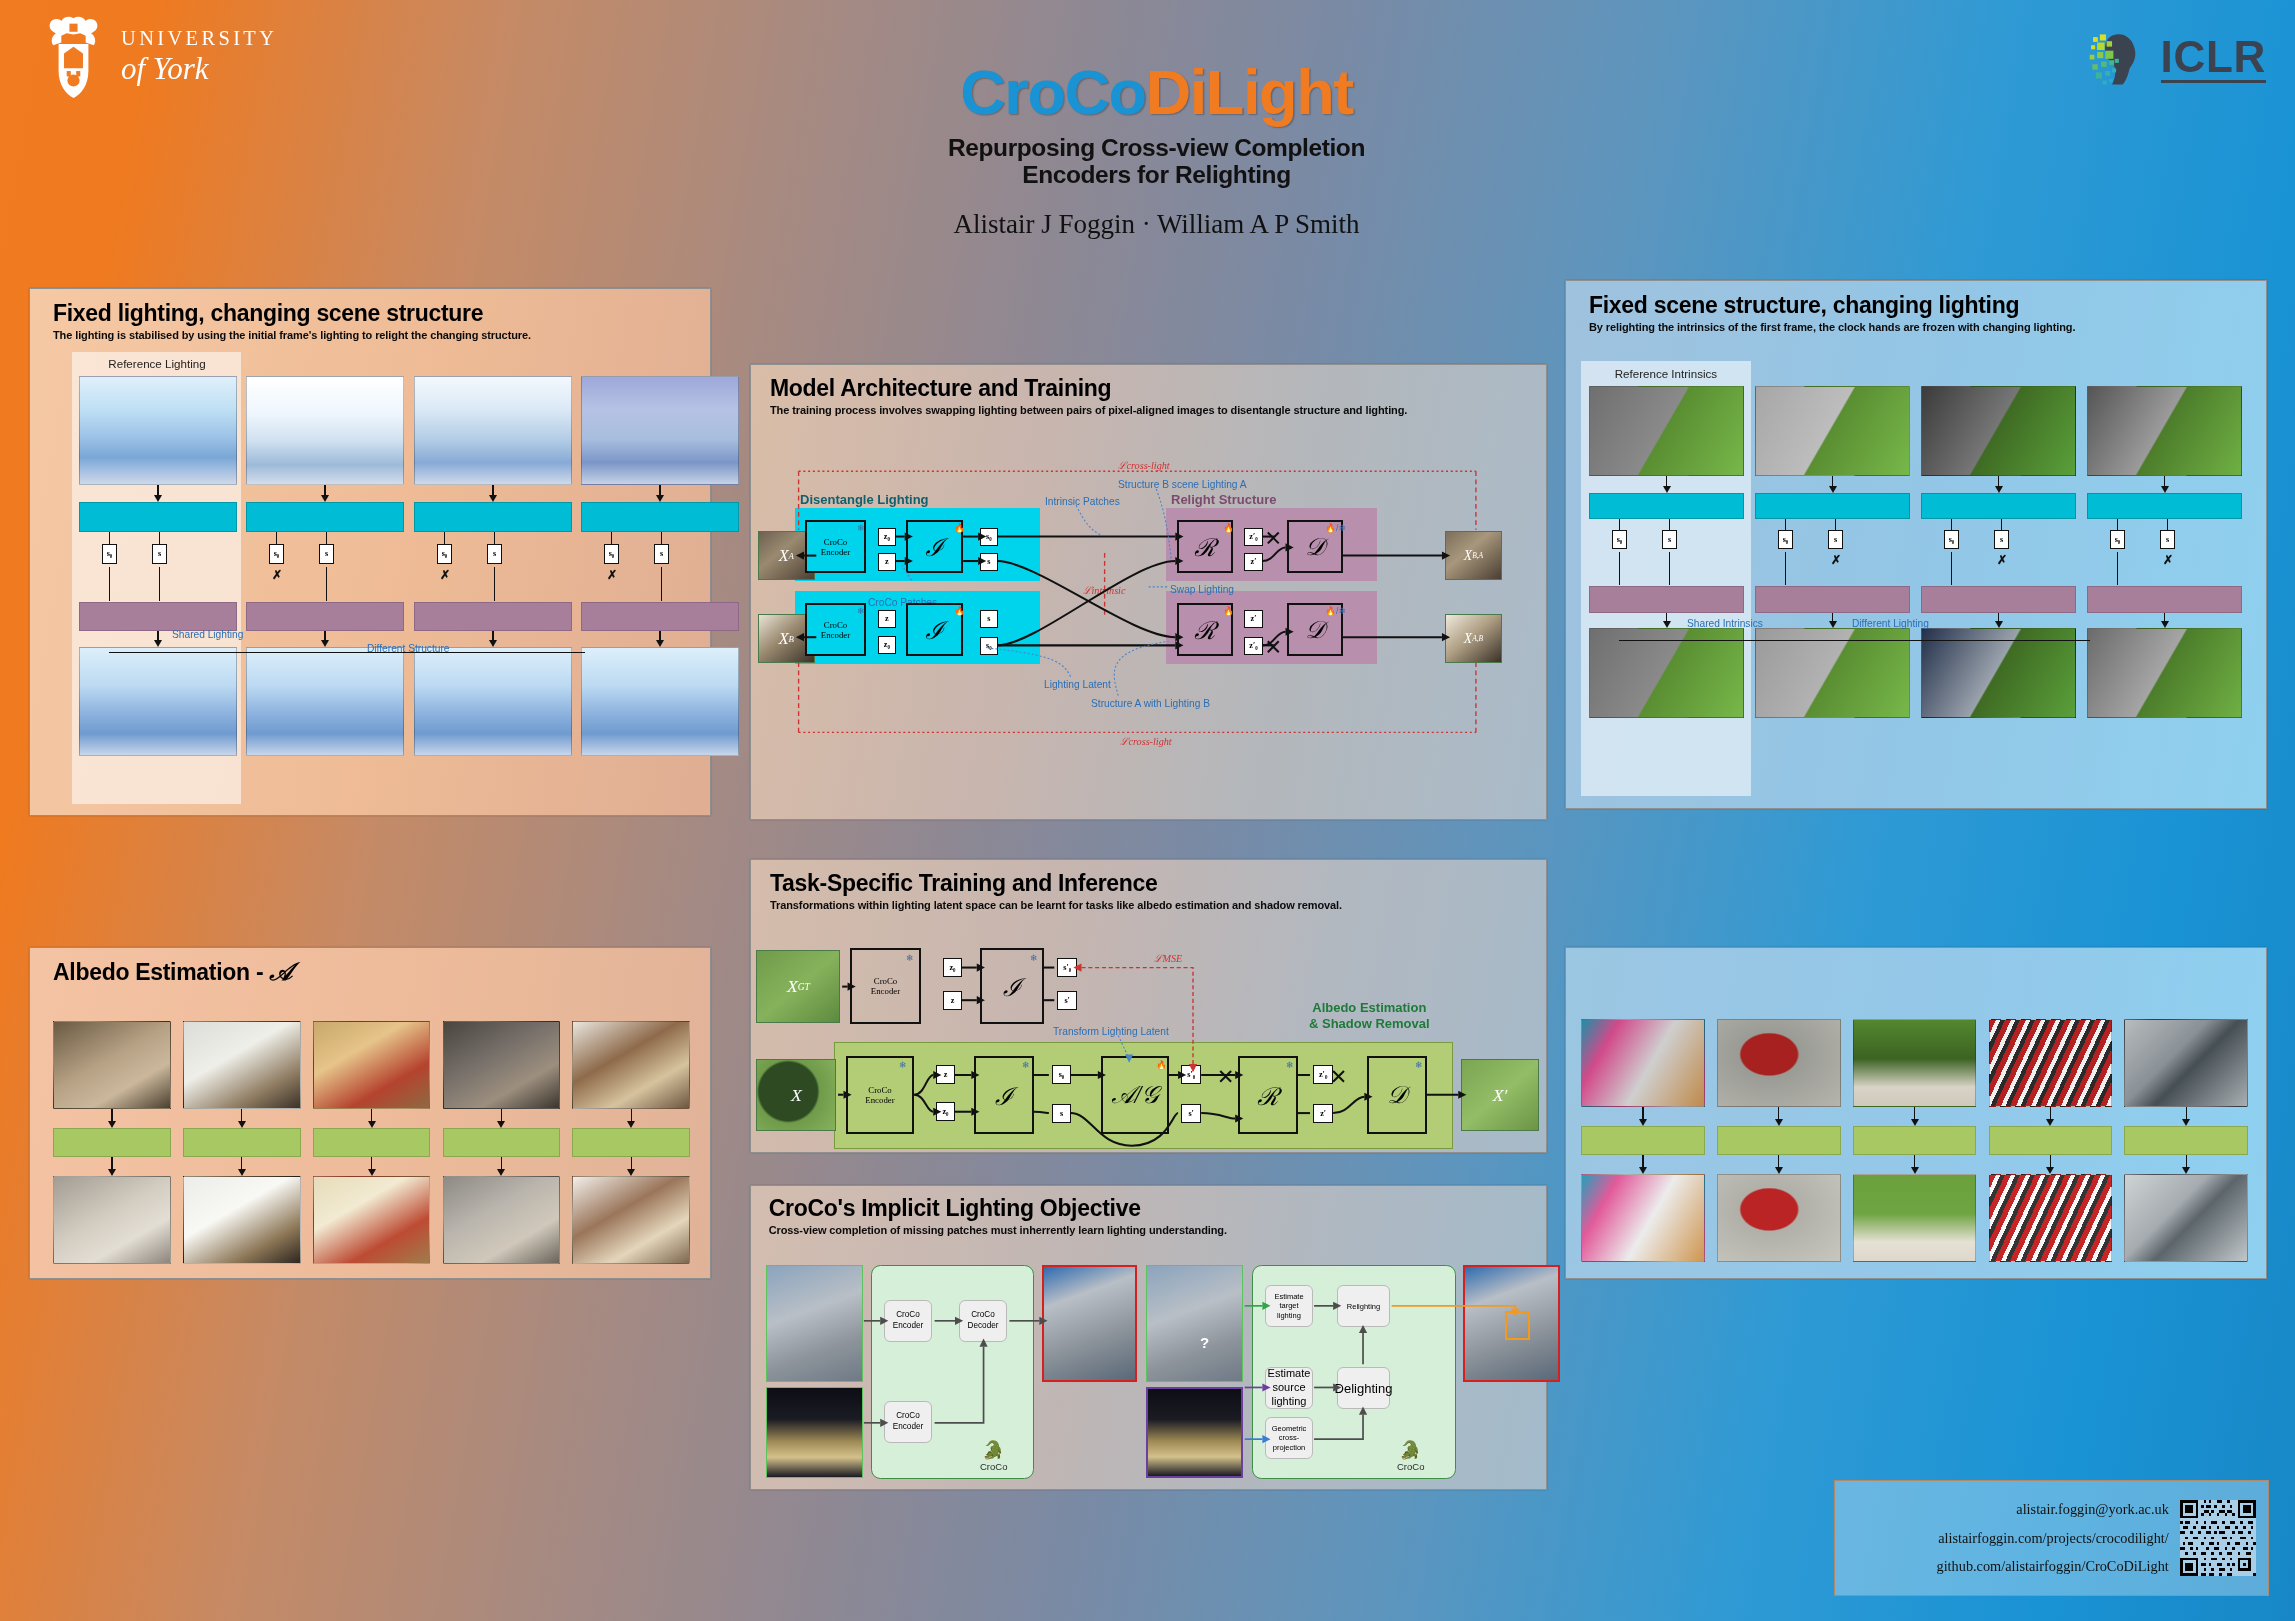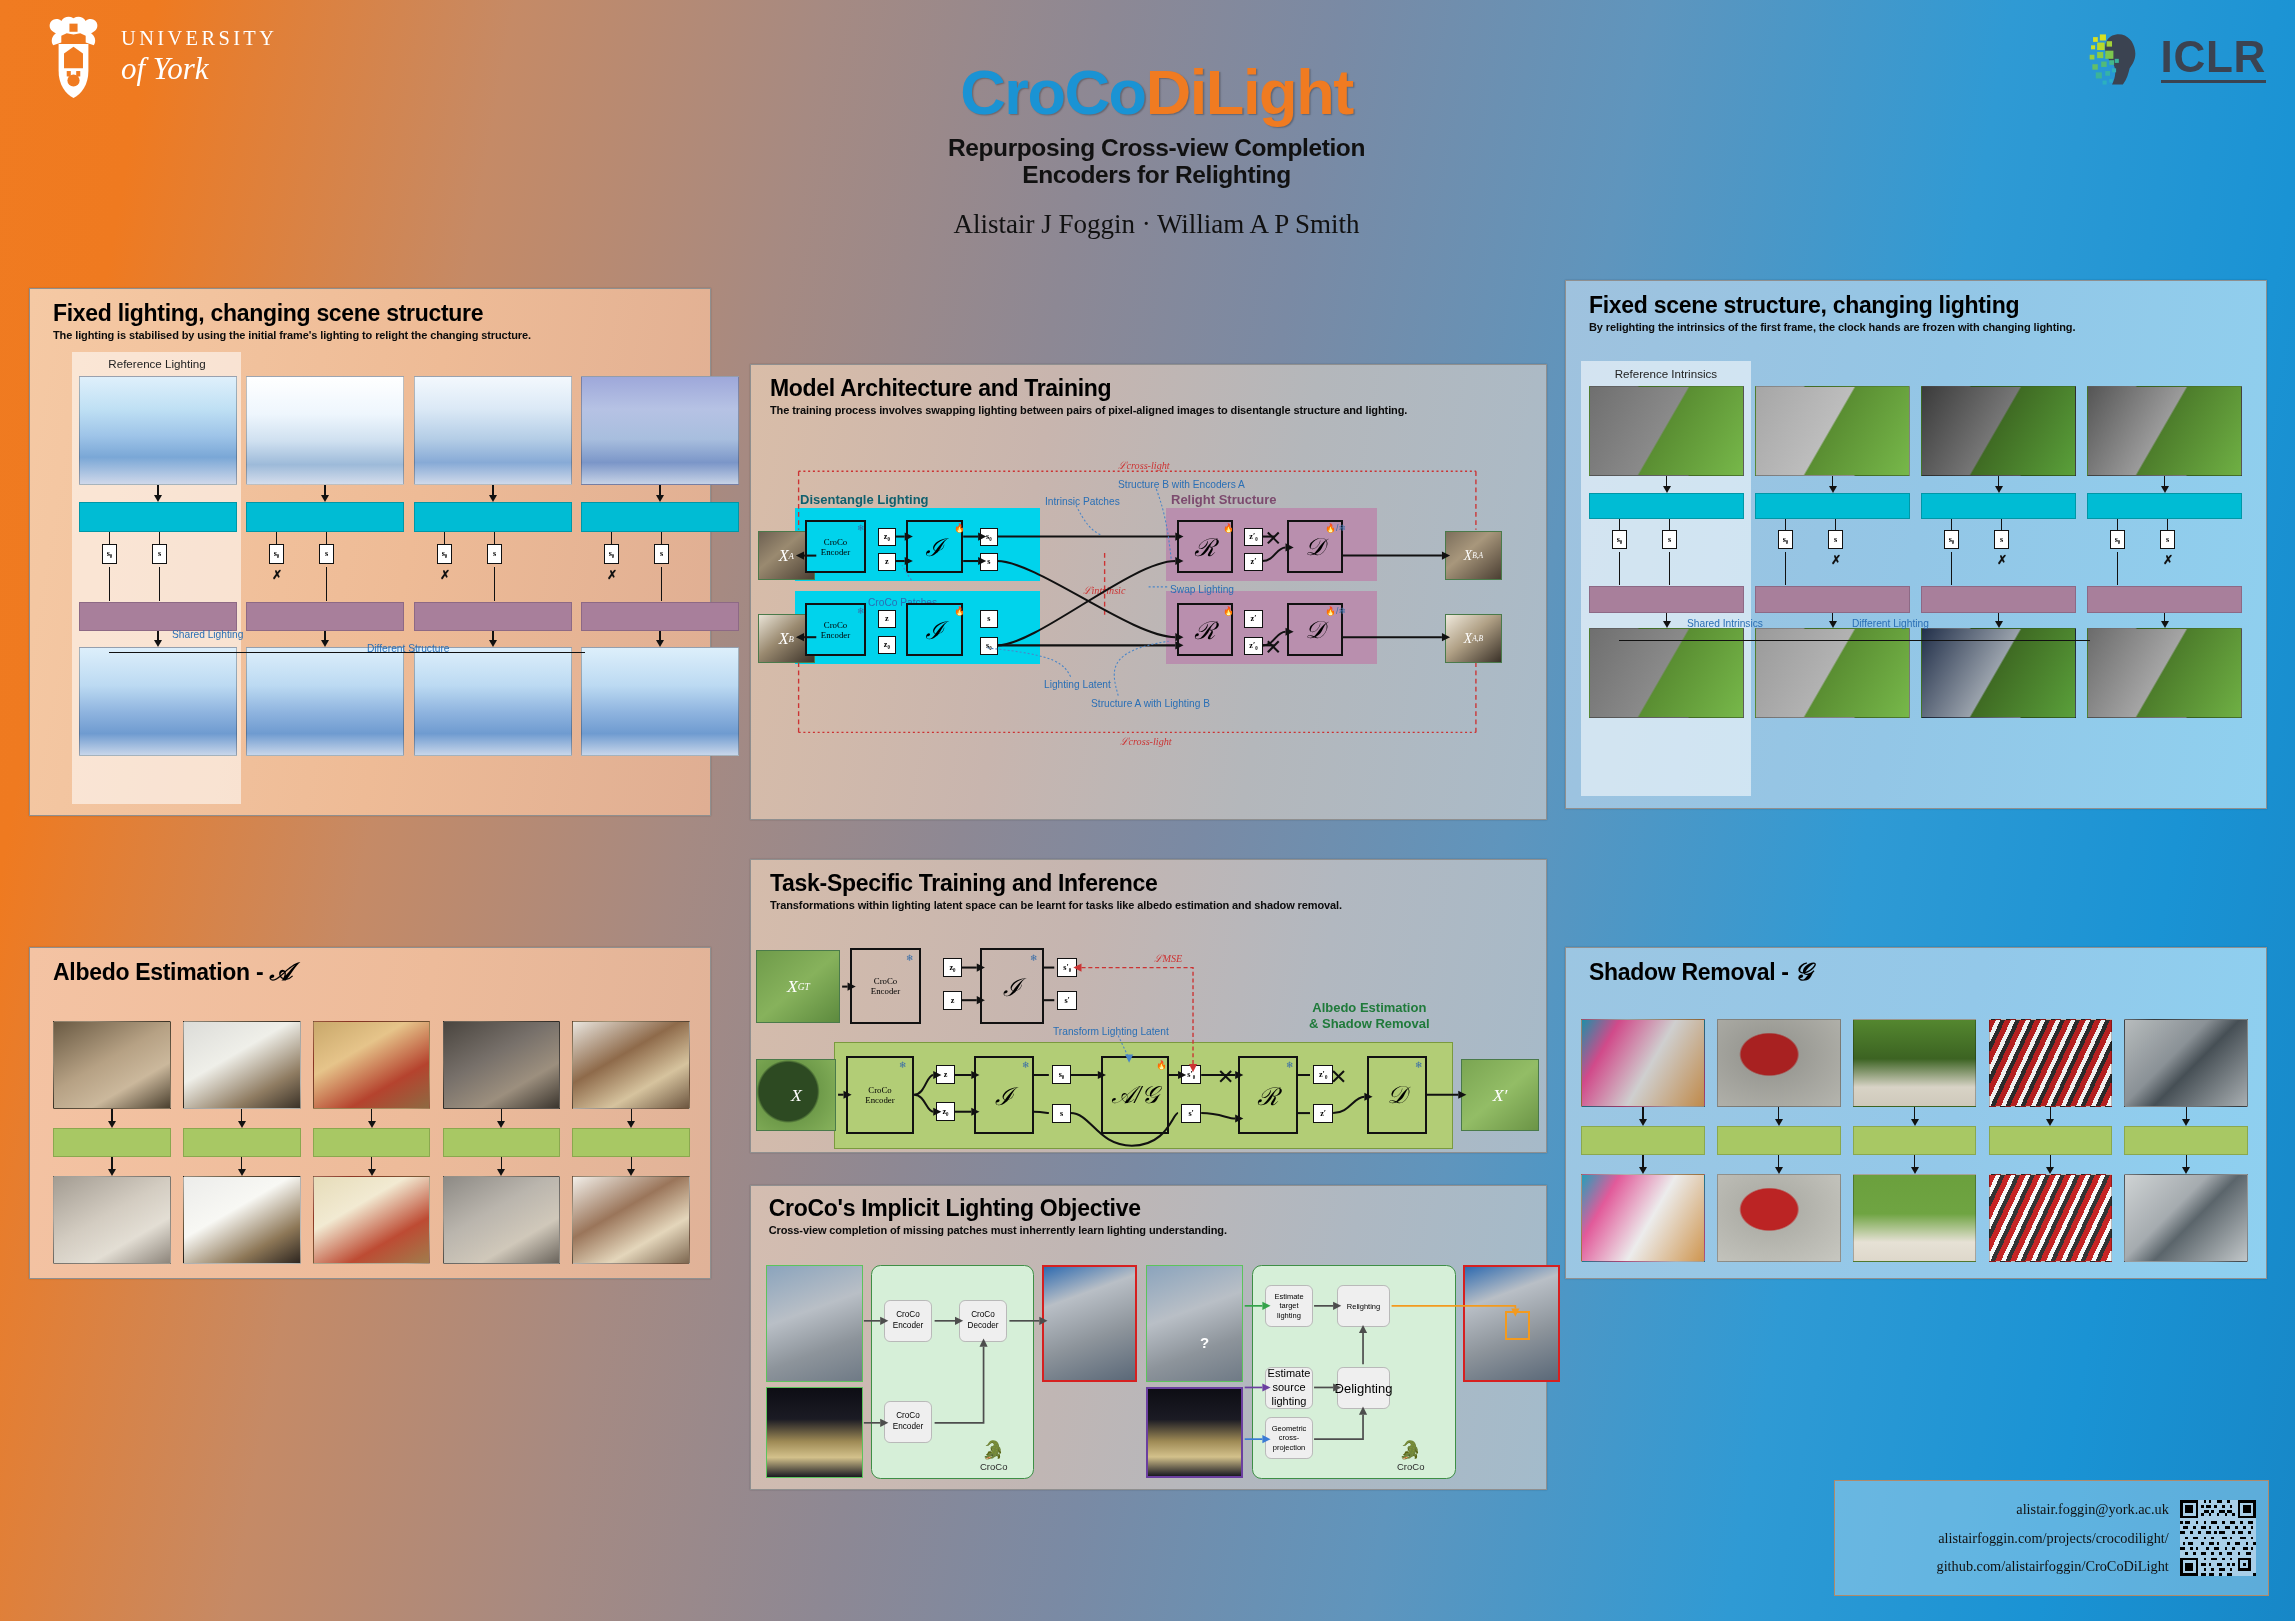--- a/index.html
+++ b/index.html
@@ -373,21 +373,21 @@
 
   <div class="grpcyan" style="left:44px; top:143px; width:245px; height:73px;"></div>
   <div class="grpcyan" style="left:44px; top:226px; width:245px; height:73px;"></div>
   <div class="grpmauve" style="left:415px; top:143px; width:211px; height:73px;"></div>
   <div class="grpmauve" style="left:415px; top:226px; width:211px; height:73px;"></div>
 
   <div class="lbl-cyan" style="position:absolute; left:49px; top:127px;">Disentangle Lighting</div>
   <div class="lbl-mauve" style="position:absolute; left:420px; top:127px;">Relight Structure</div>
 
   <div class="loss" style="position:absolute; left:367px; top:93px;">ℒcross-light</div>
-  <div class="ann" style="position:absolute; left:367px; top:114px;">Structure B with Encoders A</div>
+  <div class="ann" style="position:absolute; left:367px; top:114px;">Structure B scene Lighting A</div>
   <div class="ann" style="position:absolute; left:294px; top:131px;">Intrinsic Patches</div>
   <div class="ann" style="position:absolute; left:117px; top:232px;">CroCo Patches</div>
   <div class="loss" style="position:absolute; left:332px; top:218px;">ℒintrinsic</div>
   <div class="ann" style="position:absolute; left:419px; top:219px;">Swap Lighting</div>
   <div class="ann" style="position:absolute; left:293px; top:314px;">Lighting Latent</div>
   <div class="ann" style="position:absolute; left:340px; top:333px;">Structure A with Lighting B</div>
   <div class="loss" style="position:absolute; left:369px; top:369px;">ℒcross-light</div>
 
   <svg style="position:absolute; left:0; top:0; width:797px; height:456px; pointer-events:none;" viewBox="0 0 1172 670" width="797" height="456">
     <path d="M70,156 L70,242" stroke="#c33" stroke-width="2" stroke-dasharray="7 5" fill="none"></path>
@@ -790,25 +790,20 @@
       <div class="greenbar" style="height:29px;"></div>
       <div class="vline" style="height:12.2px;"></div>
         <div class="arrowdown"></div>
       <div class="photo" style="height:88px; background:linear-gradient(150deg,#f2efe9 0%,#9a755a 40%,#e4d6bb 70%,#7d6750 100%);"></div>
     </div>
   </div>
 </div>
 
 <div class="panel" style="left:1565px; top:947px; width:702px; height:332px;
             background:linear-gradient(100deg,#9cc6e2 0%, #93c8e9 55%, #8ed0f0 100%);">
-  <div style="padding:11px 0 0 23px;">
-    <div class="panel-h1">
-      <span>Shadow Removal - </span><span class="cal">𝒢</span>
-    </div>
-  </div>
   <div style="position:absolute; left:15px; top:71px; width:667px; display:flex; gap:12.2px;">
     <div style="flex:1;">
       <div class="photo" style="height:88px; background:linear-gradient(120deg,#1f8fa8 0%,#d14a8a 22%,#cfcfcf 55%,#c08a4a 100%);"></div>
       <div class="vline" style="height:12.2px;"></div>
         <div class="arrowdown"></div>
       <div class="greenbar" style="height:29px;"></div>
       <div class="vline" style="height:12.2px;"></div>
         <div class="arrowdown"></div>
       <div class="photo" style="height:88px; background:linear-gradient(120deg,#23a0bb 0%,#e25a9a 22%,#ececec 55%,#cf9650 100%);"></div>
     </div>

